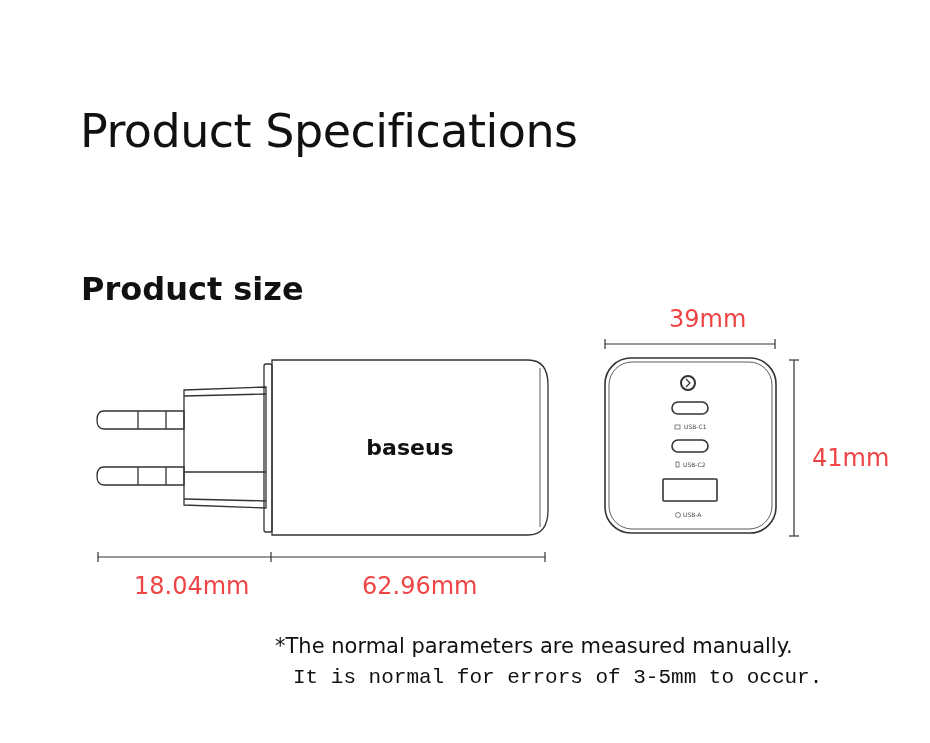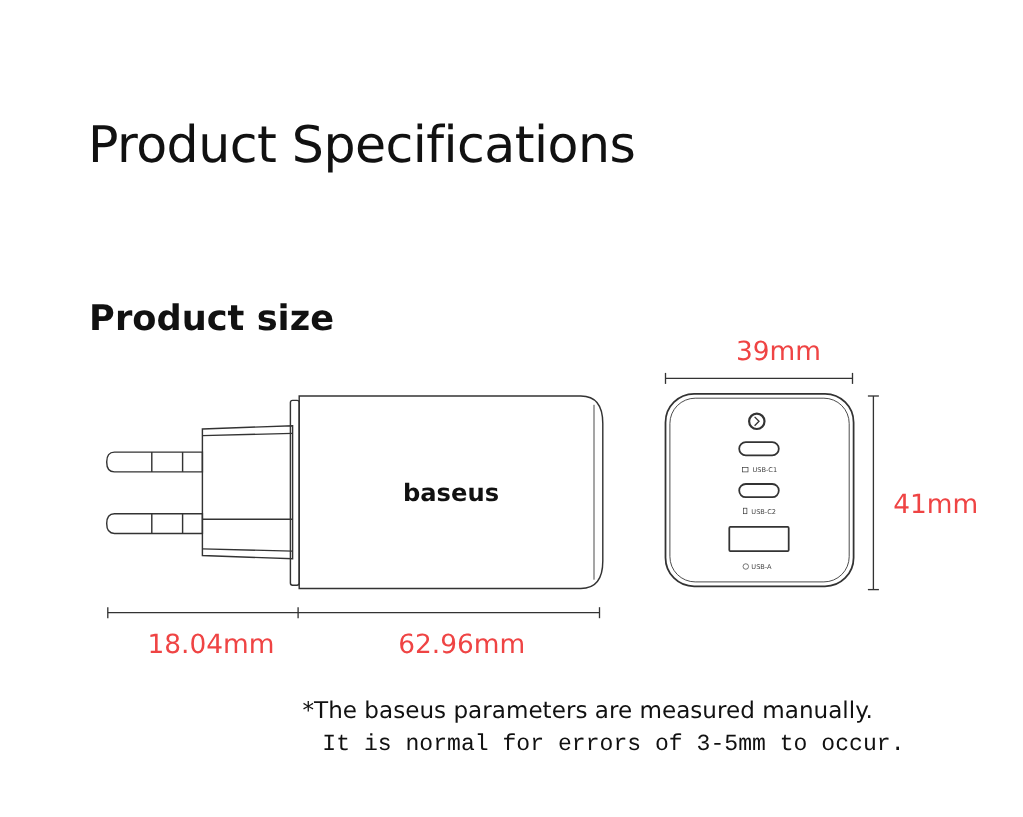--- a/index.html
+++ b/index.html
@@ -83,15 +83,15 @@
     <line x1="789" y1="536" x2="799" y2="536"></line>
   </g>
 </svg>
 
 <div class="abs dim" style="left:669px; top:305px;">39mm</div>
 <div class="abs dim" style="left:812px; top:444px;">41mm</div>
 <div class="abs dim" style="left:134px; top:572px;">18.04mm</div>
 <div class="abs dim" style="left:362px; top:572px;">62.96mm</div>
 
 <div id="note" class="abs">
-  <div>*The baseus parameters are measured manually.</div>
+  <div>*The normal parameters are measured manually.</div>
   <div class="l2">It is normal for errors of 3-5mm to occur.</div>
 </div>
 
 </body></html>

